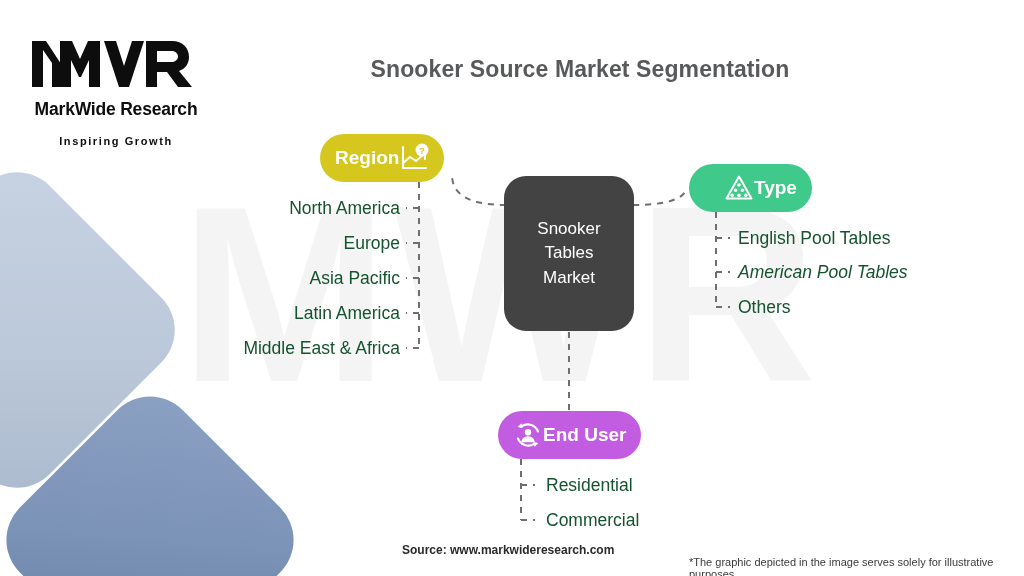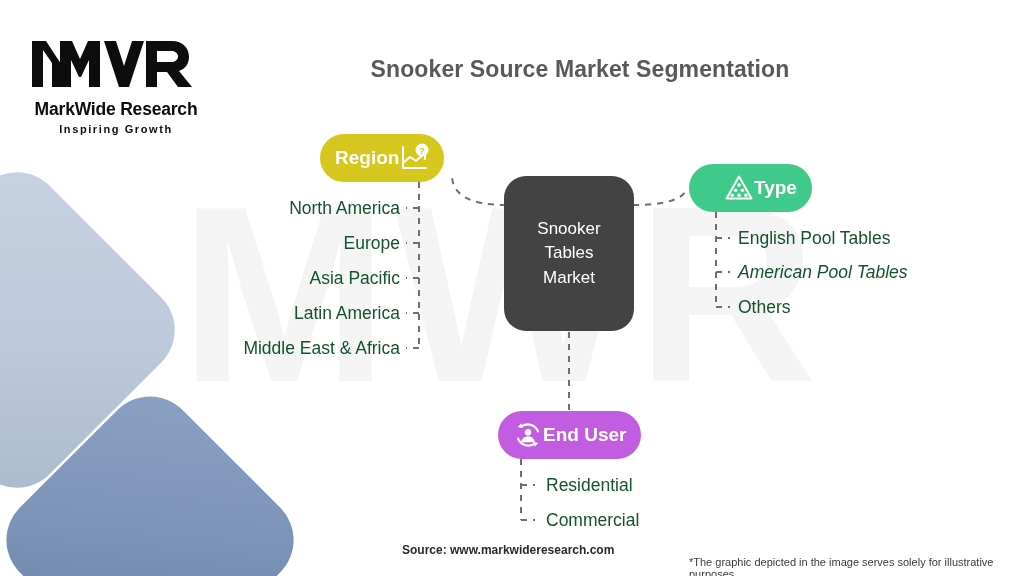--- a/index.html
+++ b/index.html
@@ -78,21 +78,21 @@
     color: #0d0d0d;
     letter-spacing: -0.2px;
     margin-top: 8px;
   }
   #logo .tagline {
     display: block;
     font-size: 11px;
     font-weight: 700;
     color: #0d0d0d;
     letter-spacing: 1.6px;
-    margin-top: 3px;
+    margin-top: 15px;
   }
 
   
   #title {
     position: absolute;
     left: 240px;
     top: 56px;
     width: 680px;
     text-align: center;
     font-size: 23px;

